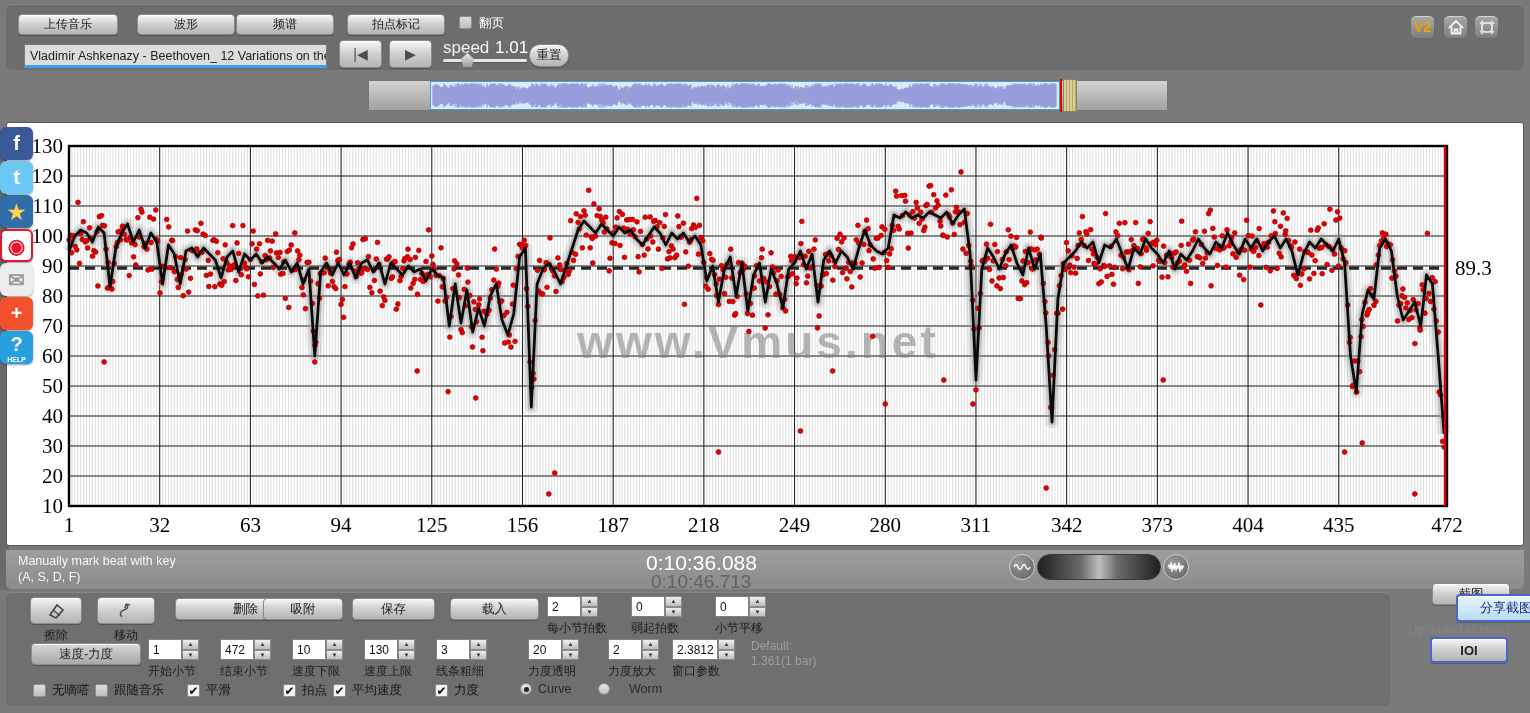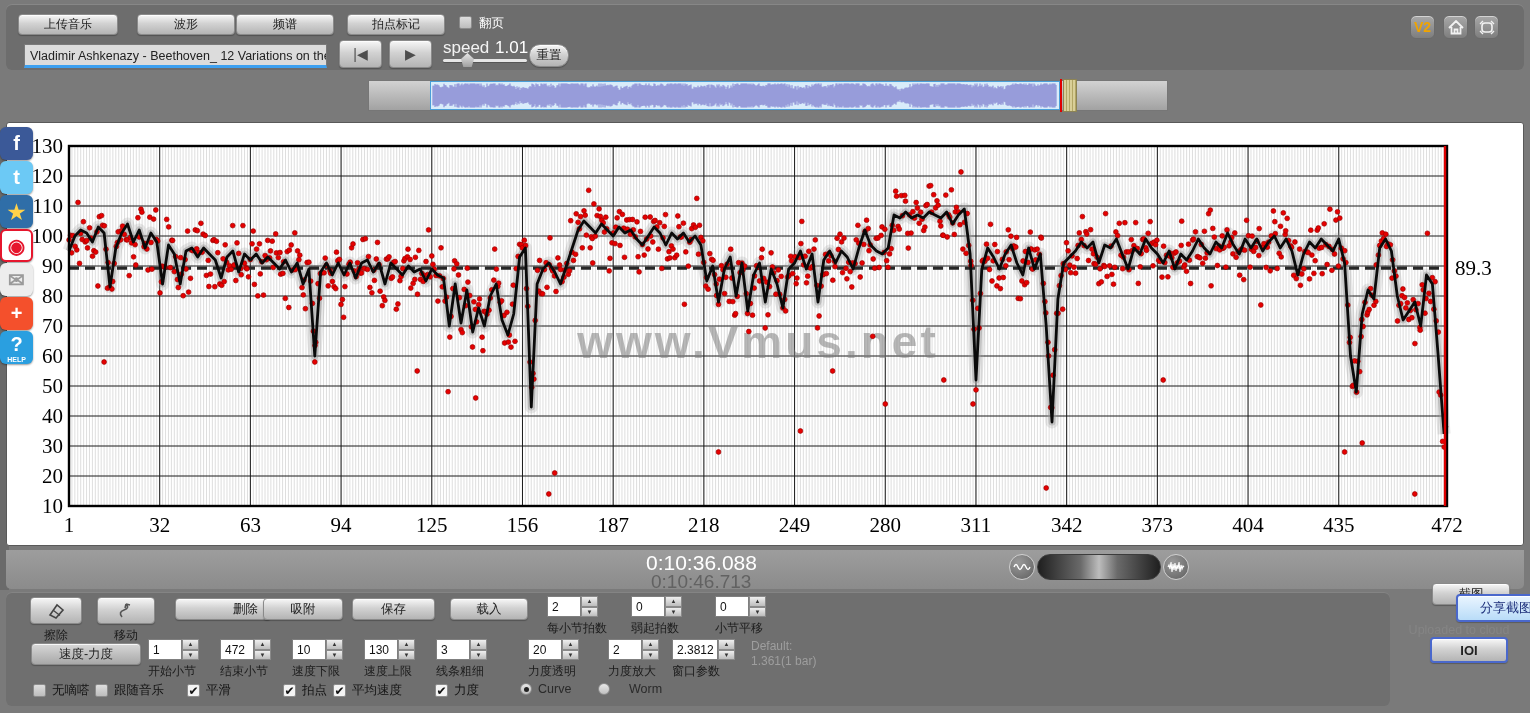--- a/index.html
+++ b/index.html
@@ -2301,20 +2301,24 @@
     <div class="s-icon" style="background: rgb(244, 80, 44); color: rgb(255, 255, 255);">
       <span>+</span>
     </div>
     <div class="s-icon" style="background: rgb(42, 159, 224); color: rgb(255, 255, 255);">
       <span>?</span>
       <span class="sub">HELP</span>
     </div>
   </div>
 
 <div class="abs statusbar">
+  <div class="hint">
+    <div>Manually mark beat with key</div>
+    <div>(A, S, D, F)</div>
+  </div>
   <div class="time-cur">0:10:36.088</div>
   <div class="time-tot">0:10:46.713</div>
 
   <div class="vol-ico" style="left:1003px;">
     <svg width="18" height="12" viewBox="0 0 18 12">
         <path d="M1 6 Q3 1 5 6 T9 6 T13 6 T17 6" fill="none" stroke="#fff" stroke-width="1.4"></path>
       </svg>
   </div>
   <div class="vol-pill"></div>
   <div class="vol-ico" style="left:1157px;">
@@ -2338,21 +2342,21 @@
   <div class="btn icon-btn" style="left:91px;width:58px;">
     <svg width="20" height="18" viewBox="0 0 20 18">
       <path d="M6 15 Q2 10 8 8 Q14 6 10 2 M10 2 L14 3 M10 2 L9 6" fill="none" stroke="#555" stroke-width="1.6"></path>
     </svg>
   </div>
   <div class="icon-btn-label" style="left:91px;width:58px;">移动</div>
 
   <div class="btn row1-btn" style="left:169px;width:96px;padding-left:45px;">删除</div>
   <div class="btn row1-btn" style="left:257px;width:80px;">吸附</div>
   <div class="btn row1-btn" style="left:346px;width:83px;">保存</div>
-  <div class="btn row1-btn" style="left:444px;width:78px;">载入</div>
+  <div class="btn row1-btn" style="left:444px;width:89px;">载入</div>
 
   <div id="row1-spinners">
       <div class="grp" style="left: 541px; top: 4px;">
         <div class="spinner">
           <div class="val">2</div>
           <div class="updown">
             <span>▲</span>
             <span>▼</span>
           </div>
         </div>

